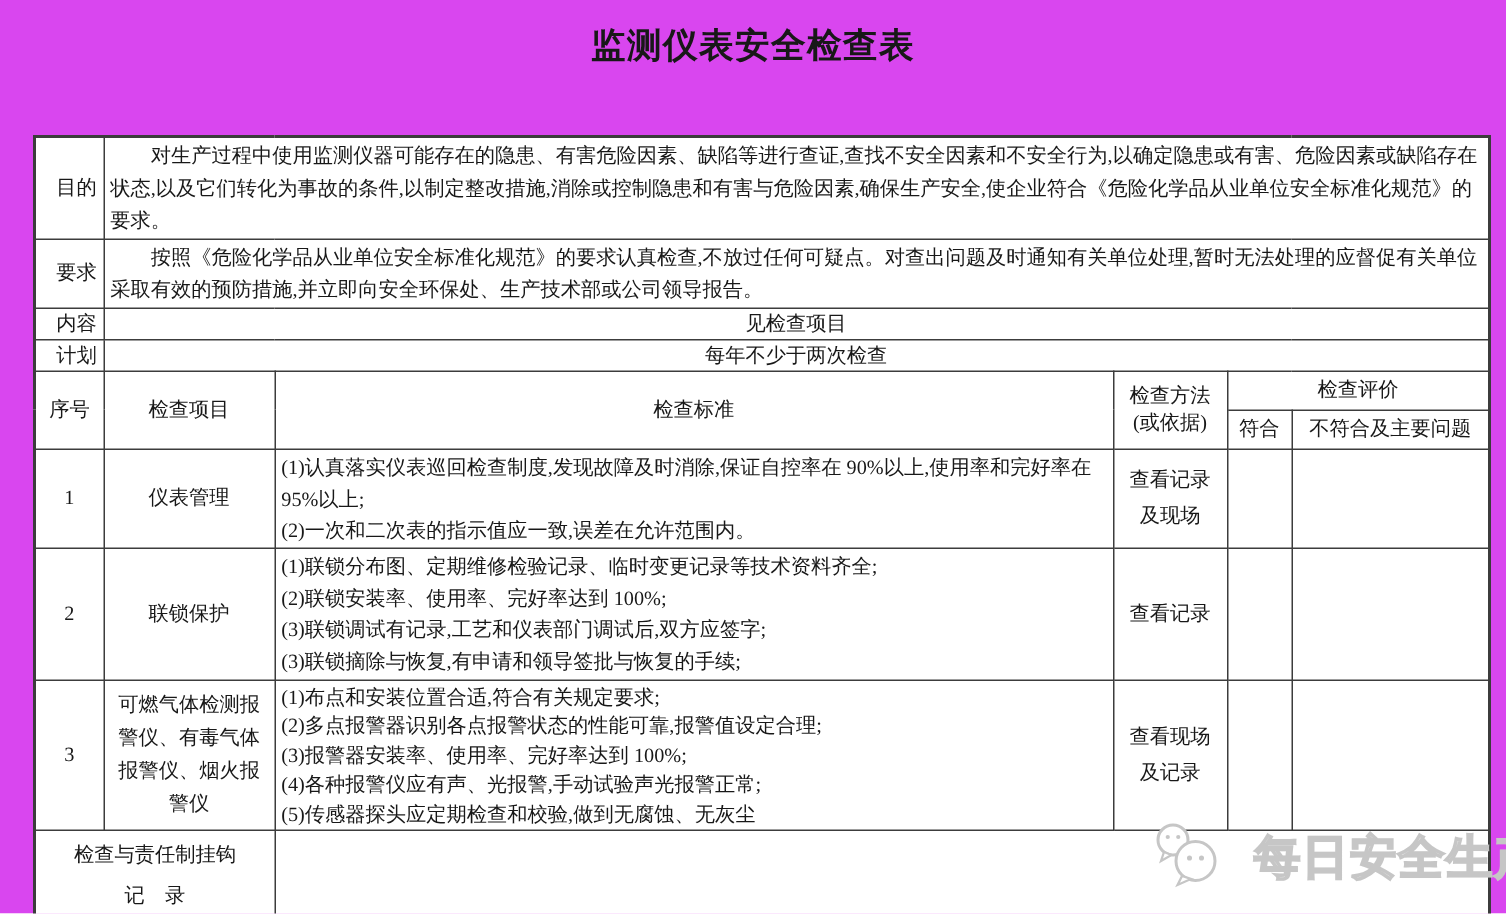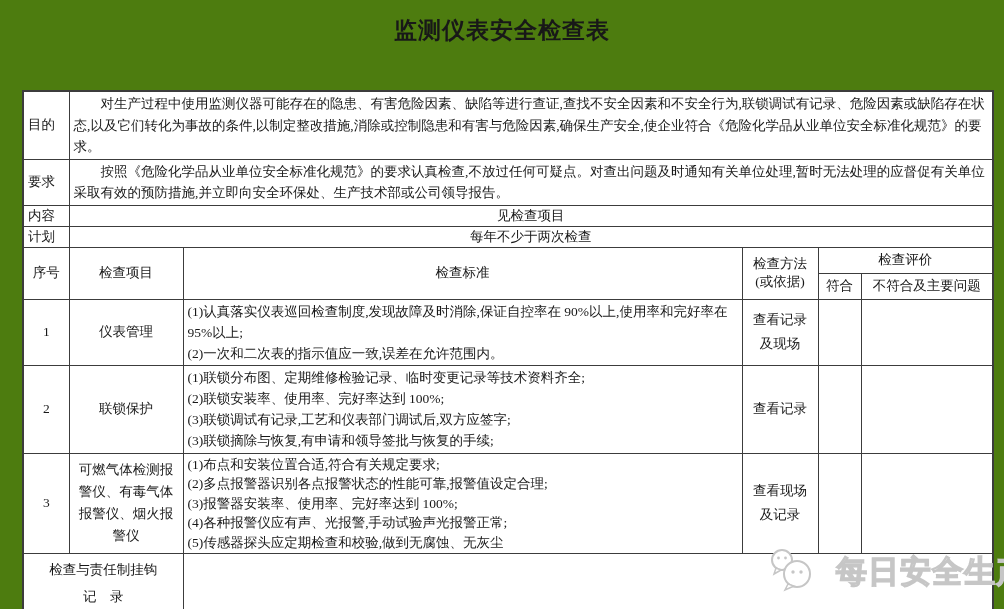--- a/index.html
+++ b/index.html
@@ -3,21 +3,21 @@
 <meta charset="utf-8">
 <style>
   * { box-sizing: border-box; }
   html, body { margin: 0; padding: 0; }
   body {
     width: 1004px; height: 609px; overflow: hidden;
     background: #ffffff;
     font-family: "Liberation Serif", "DejaVu Serif", serif;
     color: #181818;
   }
-  .page { position: relative; width: 1004px; height: 609px; background: #4d7c0f; }
+  .page { position: relative; width: 1004px; height: 609px; background: #d946ef; }
 
   .doc-title {
     position: absolute; top: 15px; left: 0; width: 100%;
     text-align: center; font-size: 23px; font-weight: bold; letter-spacing: 1px;
   }
 
   .info-line { position: absolute; top: 68px; left: 0; width: 100%; height: 20px; font-size: 14.5px; }
   .info-inspector { position: absolute; left: 30px; }
   .info-unit      { position: absolute; left: 249px; }
   .info-time      { position: absolute; left: 699px; }
@@ -27,21 +27,21 @@
     width: 970px; border-collapse: collapse; table-layout: fixed;
     background: #fff;
   }
   table.sheet { border: 2px solid #3c3c3c; }
   .sheet td, .sheet th {
     border: 1px solid #3c3c3c;
     font-size: 13.5px; font-weight: normal;
     padding: 1px 4px; vertical-align: middle;
     overflow: hidden;
   }
-  .label-cell { text-align: left; font-size: 14px; }
+  .label-cell { text-align: right; font-size: 14px; }
   .meta-content { text-align: left; line-height: 21.5px; padding: 2px 10px; text-indent: 2em; }
   .meta-center { text-align: center; }
   .hdr { text-align: center; }
   .hdr-method div { line-height: 18px; text-align: center; }
   .seq-cell { text-align: center; }
   .item-cell { text-align: center; line-height: 22px; padding: 2px 6px; }
   .std-cell { text-align: left; padding: 3px 8px; vertical-align: middle; }
   .std-cell div { line-height: 21px; }
   .std-cell.tight div { line-height: 19.6px; }
   .method-cell { text-align: center; white-space: pre-line; line-height: 24px; }
@@ -75,21 +75,21 @@
         <col style="width:114px">
         <col style="width:559px">
       <col style="width:76px">
         <col style="width:43px">
         <col style="width:132px">
     </colgroup>
 
     <tbody>
         <tr style="height:67px">
       <td class="label-cell">目的</td>
-      <td class="meta-content" colspan="5">对生产过程中使用监测仪器可能存在的隐患、有害危险因素、缺陷等进行查证,查找不安全因素和不安全行为,联锁调试有记录、危险因素或缺陷存在状态,以及它们转化为事故的条件,以制定整改措施,消除或控制隐患和有害与危险因素,确保生产安全,使企业符合《危险化学品从业单位安全标准化规范》的要求。</td>
+      <td class="meta-content" colspan="5">对生产过程中使用监测仪器可能存在的隐患、有害危险因素、缺陷等进行查证,查找不安全因素和不安全行为,以确定隐患或有害、危险因素或缺陷存在状态,以及它们转化为事故的条件,以制定整改措施,消除或控制隐患和有害与危险因素,确保生产安全,使企业符合《危险化学品从业单位安全标准化规范》的要求。</td>
     </tr>
     <tr style="height:42px">
       <td class="label-cell">要求</td>
       <td class="meta-content" colspan="5">按照《危险化学品从业单位安全标准化规范》的要求认真检查,不放过任何可疑点。对查出问题及时通知有关单位处理,暂时无法处理的应督促有关单位采取有效的预防措施,并立即向安全环保处、生产技术部或公司领导报告。</td>
     </tr>
     <tr style="height:20px">
       <td class="label-cell">内容</td>
       <td class="meta-center" colspan="5">见检查项目</td>
     </tr>
     <tr style="height:20px">

